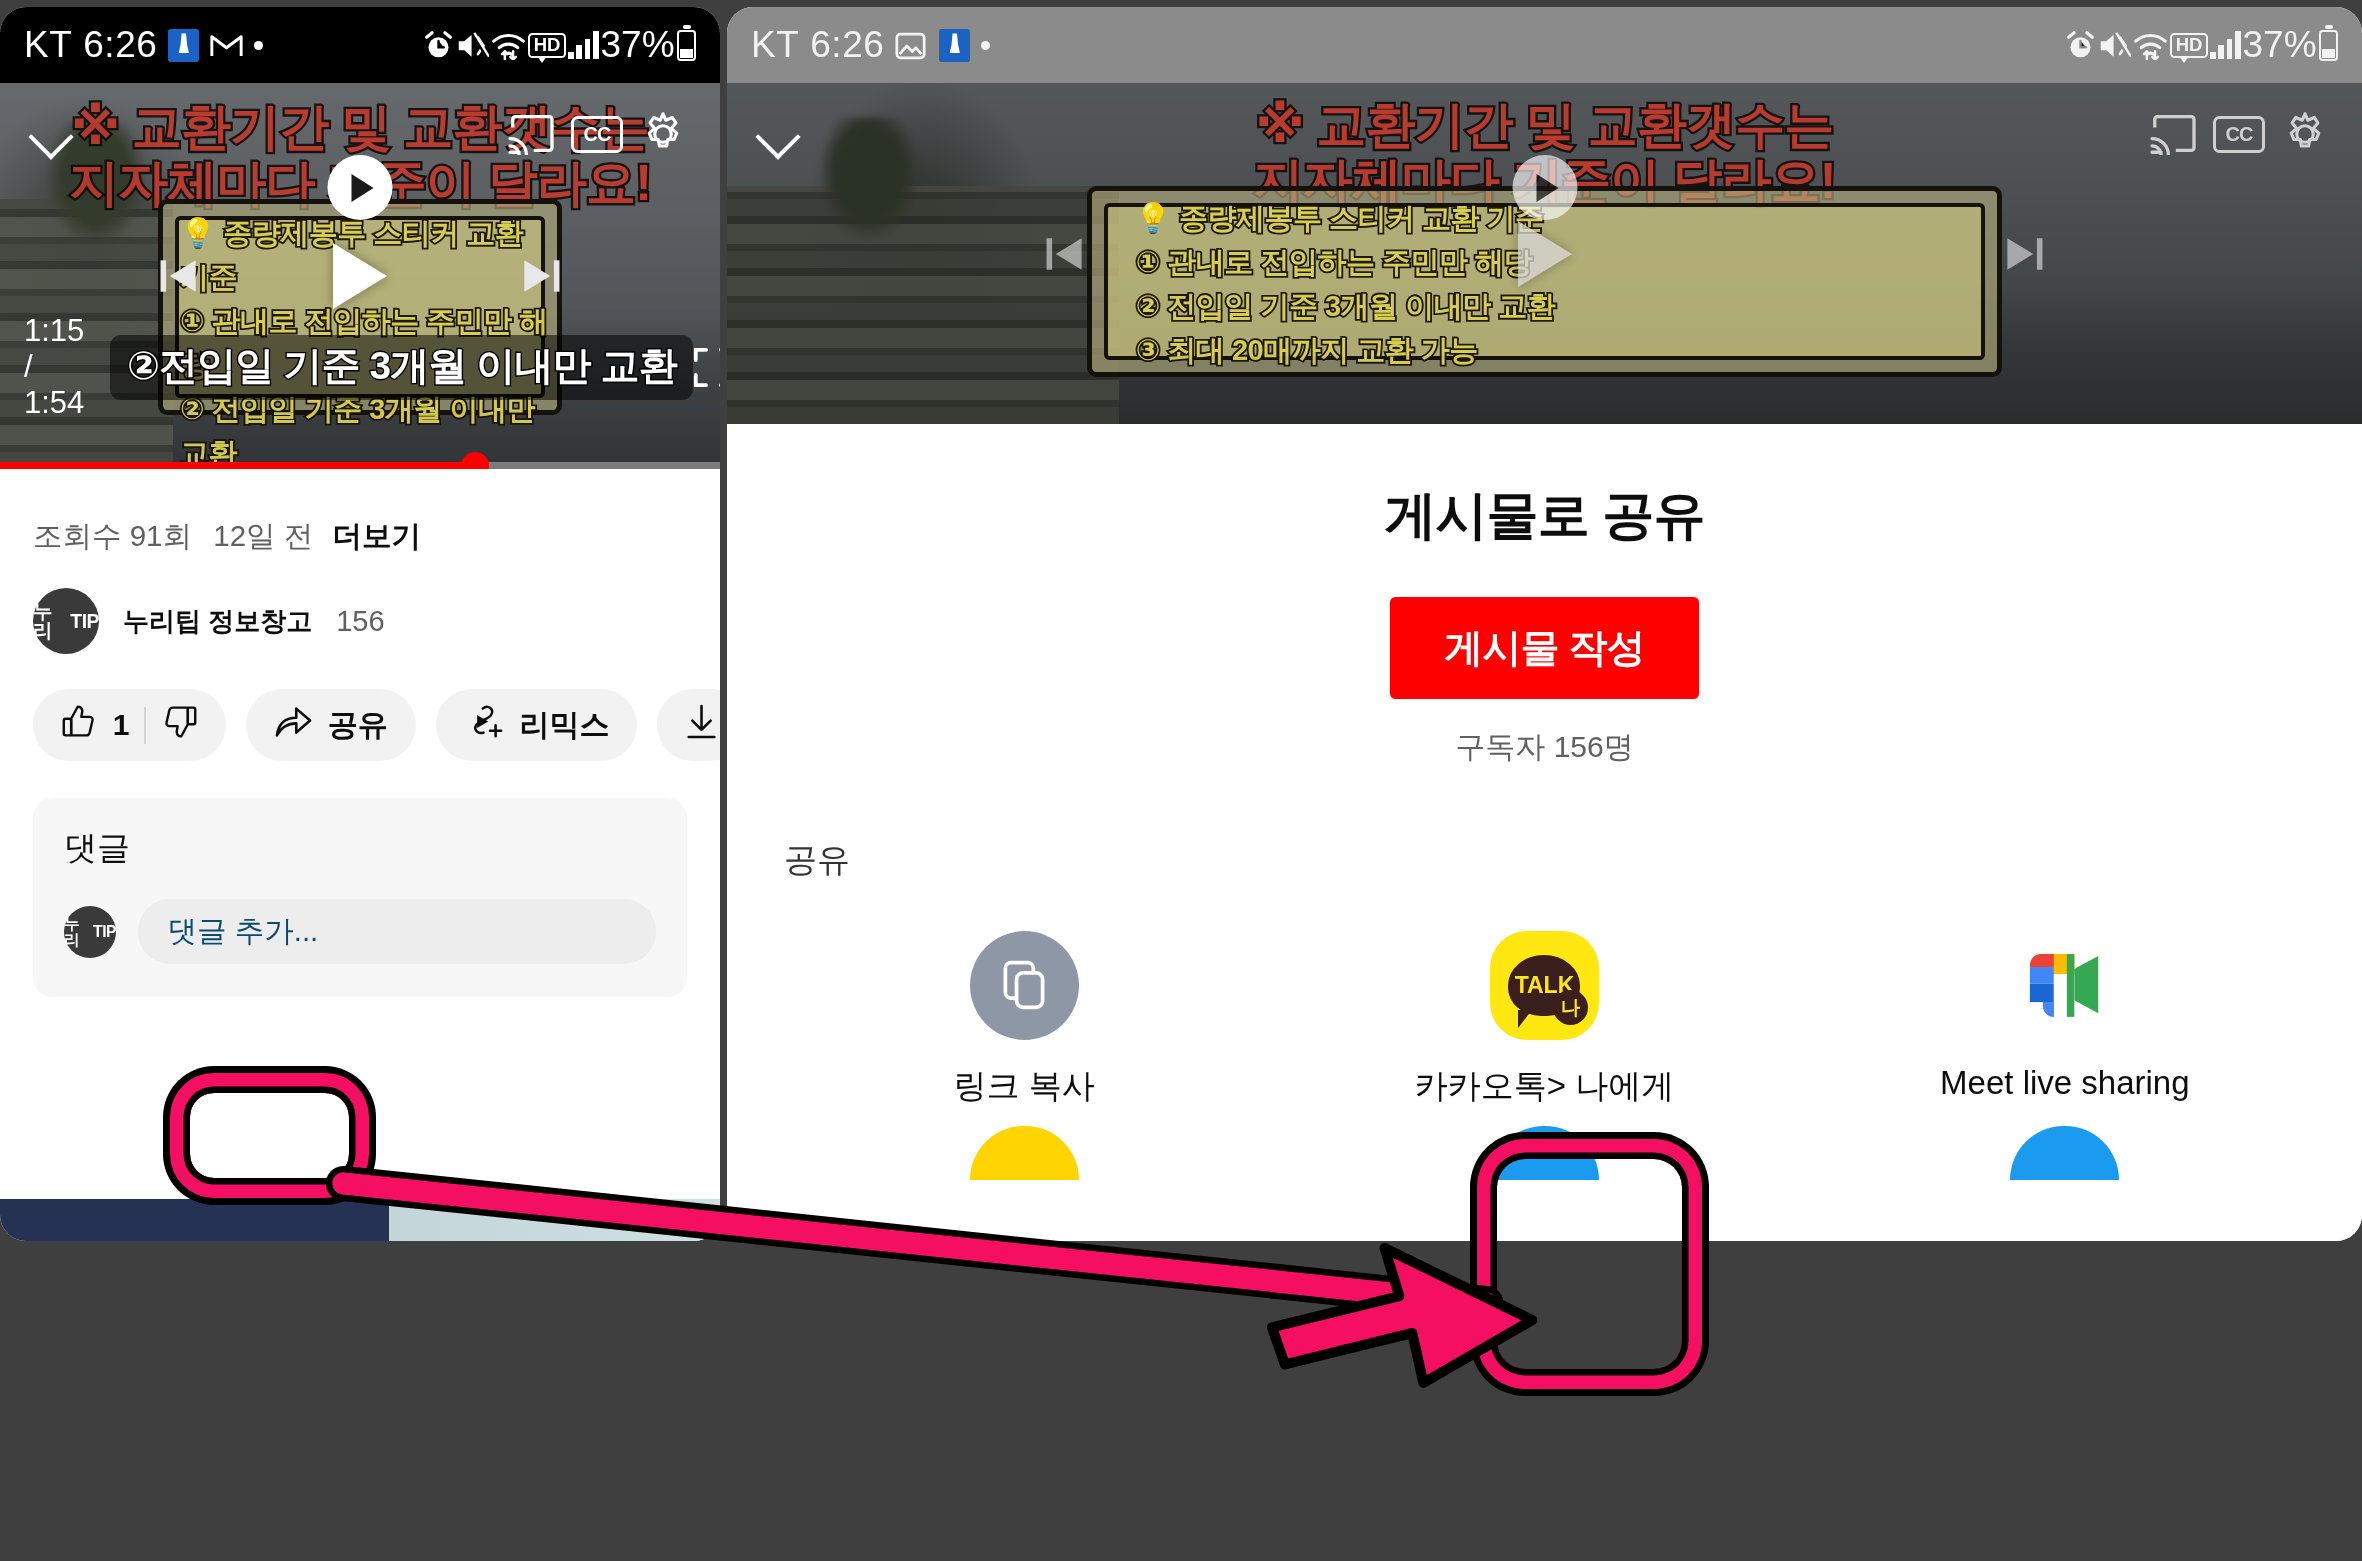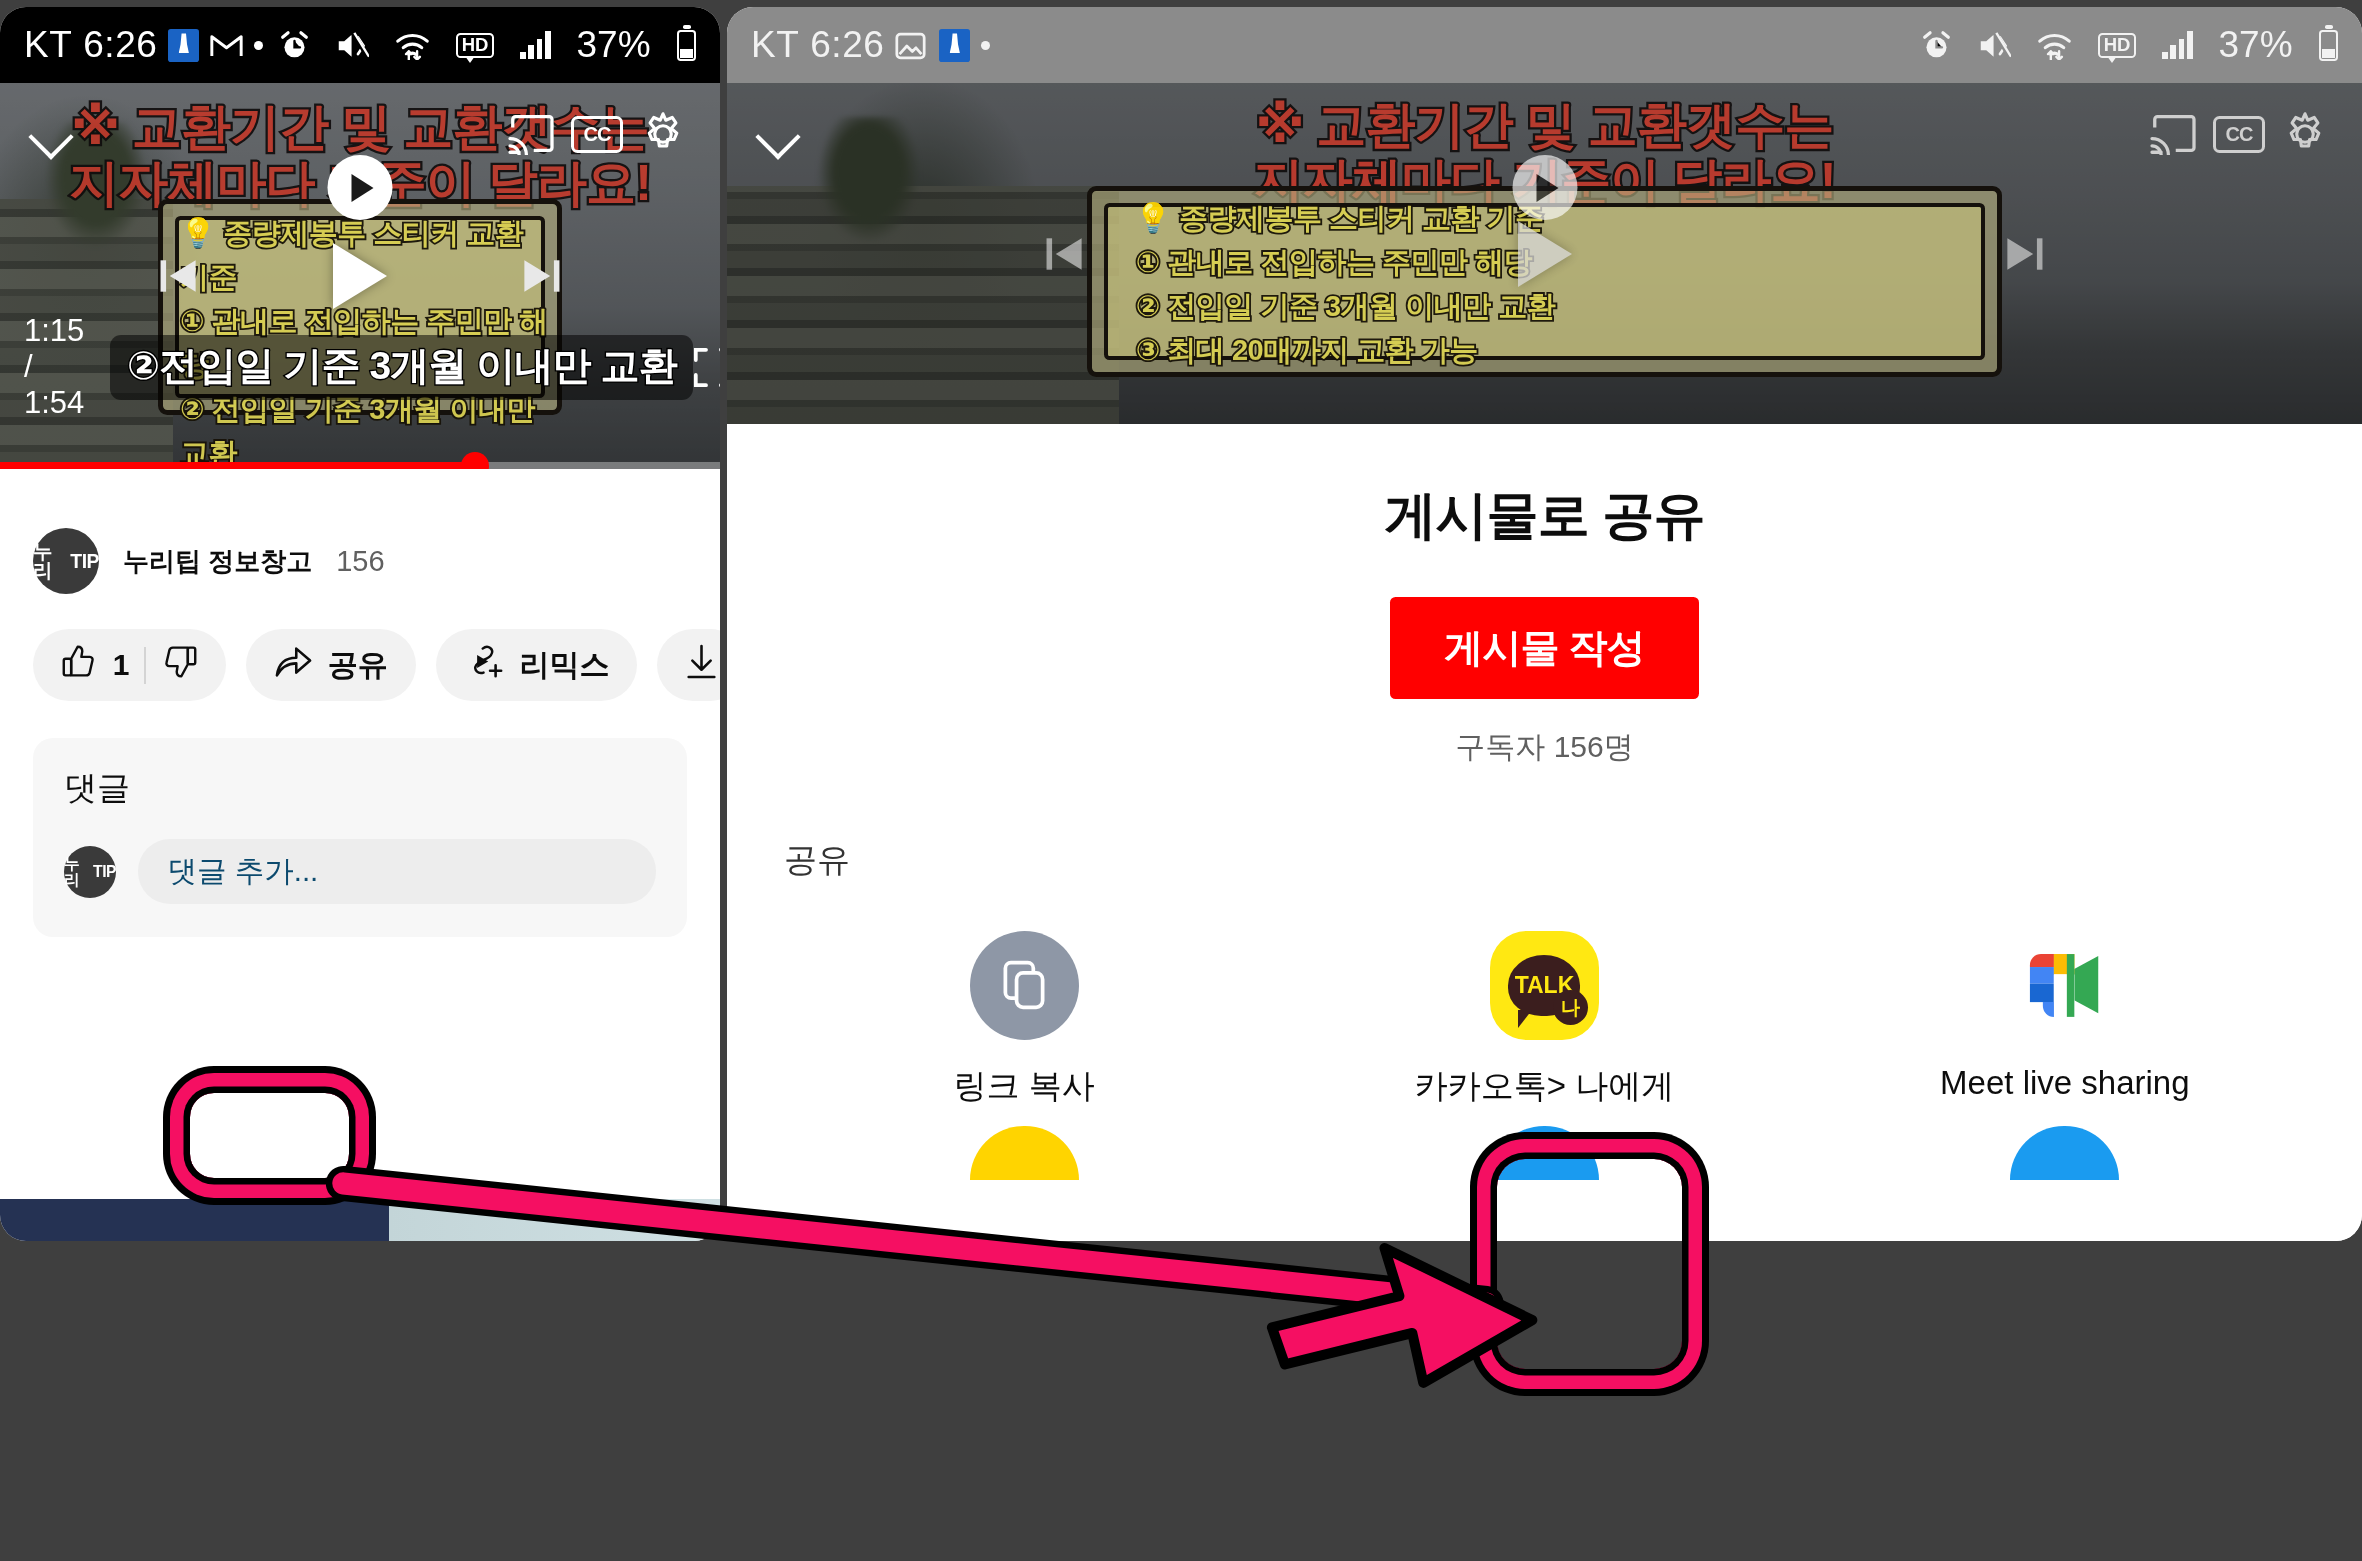--- a/index.html
+++ b/index.html
@@ -16,21 +16,21 @@
   .panel-left  { left: 0px;   width: 720px; }
   .panel-right { left: 727px; width: 1635px; }
 
   
   .statusbar {
     position: relative; height: 76px; width: 100%;
     display: flex; align-items: center;
     color: #fff; font-size: 37px; font-weight: 500;
   }
   .sb-left { display:flex; align-items:center; gap:11px; padding-left:24px; }
-  .sb-right { display:flex; align-items:center; gap:26px; margin-left:auto; padding-right:24px;}
+  .sb-right { display:flex; align-items:center; gap:2px; margin-left:auto; padding-right:24px;}
   .sb-carrier { letter-spacing: 0.5px; }
   .sb-time { letter-spacing: 0.5px; }
   .sb-appicon {
     width: 31px; height: 33px; background:#1a63c4; border-radius:2.8px;
     display:flex; align-items:flex-end; justify-content:center; font-size:10px; color:#fff;
     position:relative;
   }
   .sb-appicon::after{
     content:""; position:absolute; left:50%; top:4.6px; transform:translateX(-50%);
     width:14.8px; height:20px; background:#fff;
@@ -389,20 +389,25 @@
         </span>
       </div>
 
       <div class="progress">
         <div class="fill" id="pfill" style="width: 66%;"></div>
         <div class="knob" id="pknob" style="left: 66%;"></div>
       </div>
     </div>
 
     <div class="meta">
+      <div class="vid-sub">
+        <span>조회수 91회</span>
+        <span style="margin-left:13px">12일 전</span>
+        <b>더보기</b>
+      </div>
     </div>
 
     <div class="channel-row">
       <div class="avatar">
         <span>누리</span>
         <span>TIP</span>
       </div>
       <div class="ch-name">누리팁 정보창고</div>
       <div class="ch-count">156</div>
     </div>

